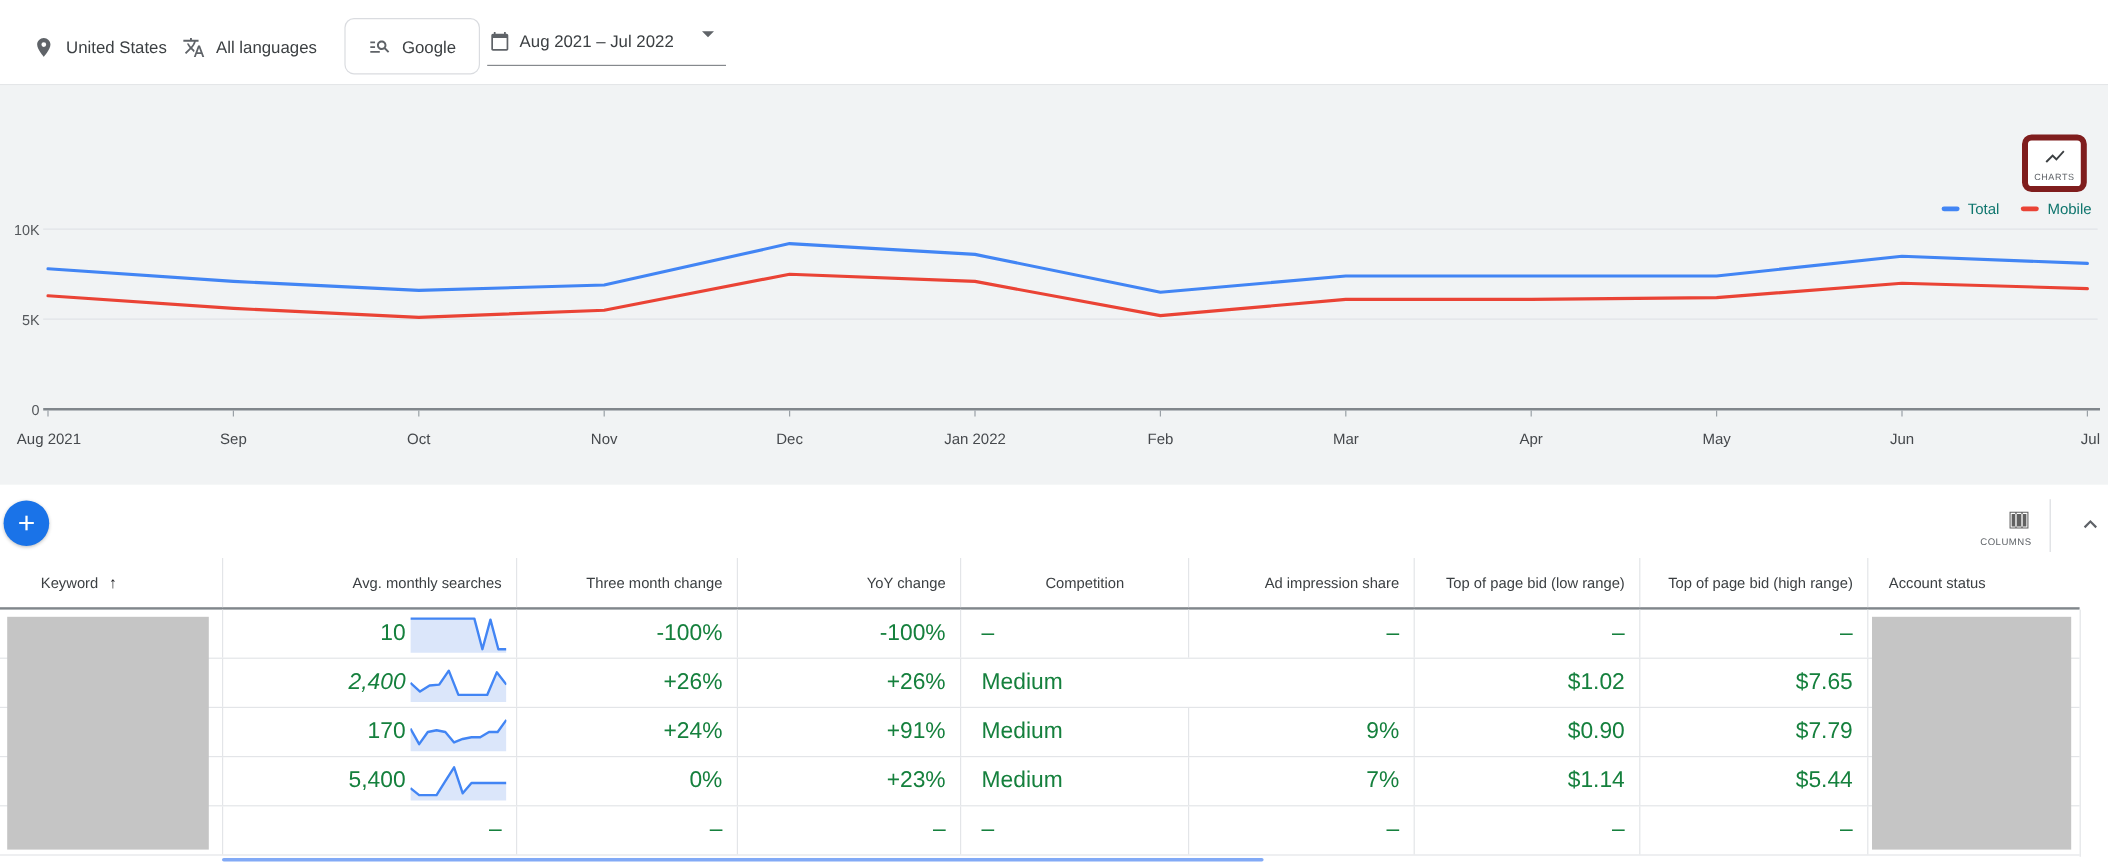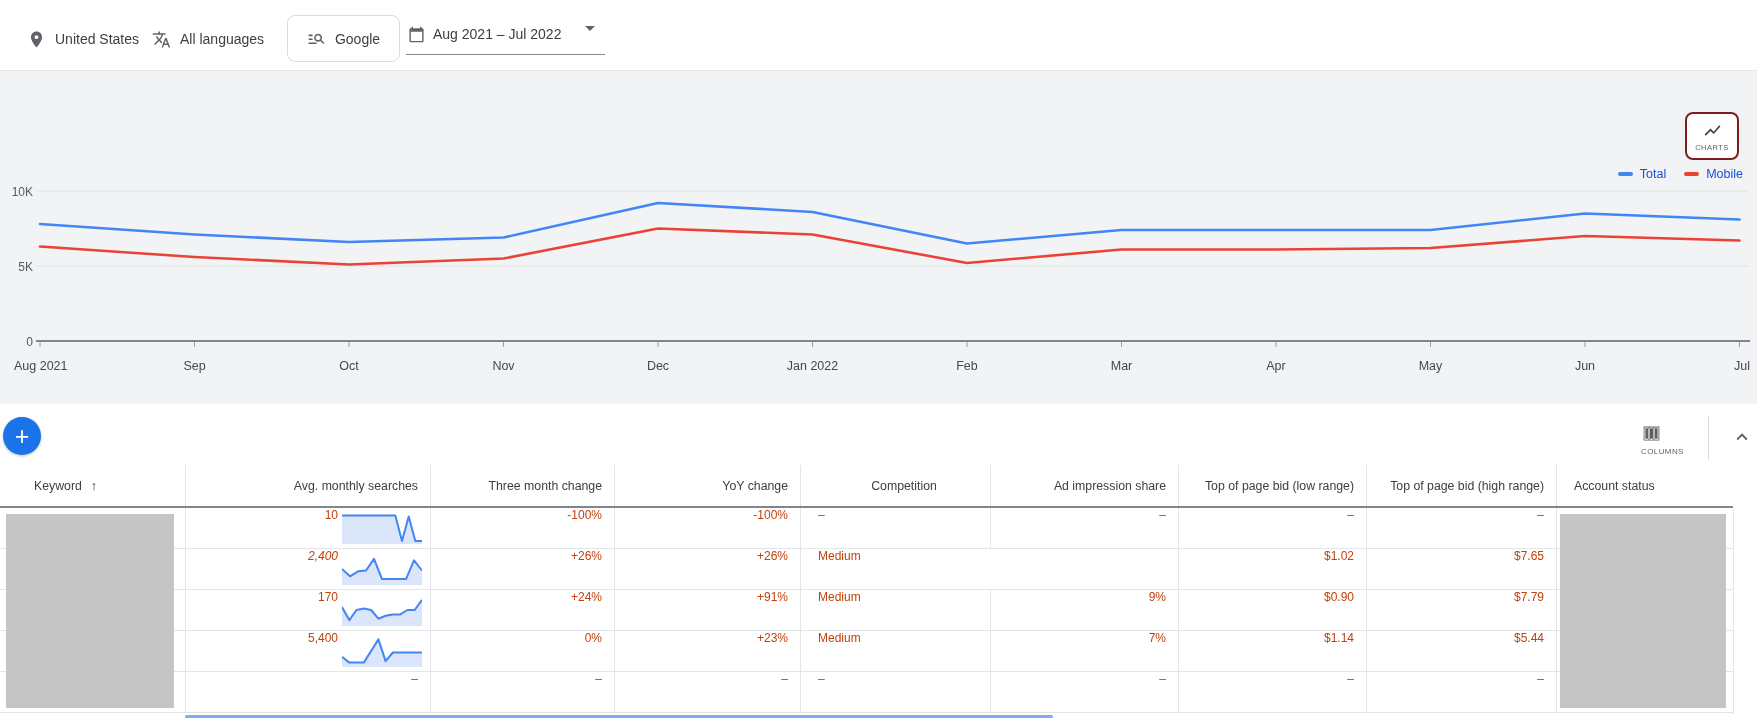--- a/index.html
+++ b/index.html
@@ -13,44 +13,44 @@
   .loc{left:27px;}
   .lang{left:152px;}
   .network-btn{position:absolute;left:287px;top:15px;width:113px;height:47px;background:#fff;border:1px solid #dadce0;border-radius:8px;display:flex;align-items:center;justify-content:center;gap:9px;font-size:14px;color:#3c4043;cursor:pointer;padding:0;}
   .date-item{position:absolute;left:406px;top:26px;height:28px;display:flex;gap:8px;font-size:14px;color:#3c4043;border-bottom:1px solid #85898d;cursor:pointer;padding:0 4px 0 2px;}
   .caret{width:0;height:0;border-left:5px solid transparent;border-right:5px solid transparent;border-top:5px solid #5f6368;margin-left:16px;margin-right:6px;}
   .icon{color:#5f6368;}
 
   
   .chart-section{position:absolute;top:70px;left:0;width:1757px;height:334px;background:#f1f3f4;}
   .chart-svg{position:absolute;top:0;left:0;width:1757px;height:334px;display:block;}
-  .charts-btn{position:absolute;left:1685px;top:42px;width:54px;height:48px;background:#fff;border:2px solid #7f1d1d;border-radius:8px;display:flex;flex-direction:column;align-items:center;justify-content:center;gap:3px;cursor:pointer;padding:0;}
+  .charts-btn{position:absolute;left:1685px;top:42px;width:54px;height:48px;background:#fff;border:5px solid #7f1d1d;border-radius:8px;display:flex;flex-direction:column;align-items:center;justify-content:center;gap:3px;cursor:pointer;padding:0;}
   .charts-btn .lbl{font-size:7.5px;letter-spacing:.5px;color:#5f6368;}
-  .legend{position:absolute;top:97px;right:14px;display:flex;align-items:center;gap:18px;font-size:12.5px;color:#1d4ed8;text-align:center;}
+  .legend{position:absolute;top:97px;right:14px;display:flex;align-items:center;gap:18px;font-size:12.5px;color:#0f766e;text-align:center;}
   .legend-item{display:flex;align-items:center;gap:7px;cursor:pointer;}
   .legend-marker{width:15px;height:4px;border-radius:2px;background:#999;}
 
   
   .table-section{position:absolute;top:404px;left:0;width:1757px;height:314px;background:#fff;}
   .fab{position:absolute;left:3px;top:13px;width:38px;height:38px;border-radius:50%;background:#1a73e8;border:none;color:#fff;font-size:25px;font-weight:400;line-height:36px;text-align:center;cursor:pointer;box-shadow:0 1px 3px rgba(0,0,0,.25);padding:0;}
-  .columns-btn{position:absolute;left:1641px;top:13px;width:52px;height:44px;background:transparent;border:none;display:flex;flex-direction:column;align-items:flex-start;justify-content:center;gap:3px;cursor:pointer;padding:0;}
+  .columns-btn{position:absolute;left:1641px;top:13px;width:52px;height:44px;background:transparent;border:none;display:flex;flex-direction:column;align-items:flex-end;justify-content:center;gap:3px;cursor:pointer;padding:0;}
   .columns-btn .lbl{font-size:8px;letter-spacing:.4px;color:#5f6368;}
   .vdiv{position:absolute;left:1708px;top:12px;width:1px;height:44px;background:#dadce0;}
   .collapse-btn{position:absolute;left:1729px;top:21px;width:26px;height:26px;background:transparent;border:none;cursor:pointer;color:#5f6368;padding:0;}
 
   .grid-header{position:absolute;top:61px;left:0;width:1733px;height:43px;border-bottom:2px solid #80868b;box-sizing:border-box;}
   .hcell{position:absolute;top:0;height:41px;display:flex;align-items:center;font-size:12.3px;font-weight:500;color:#3c4043;box-sizing:border-box;cursor:pointer;}
   .hcell.bl{border-left:1px solid #e3e5e8;}
   .hcell.right{justify-content:flex-end;padding-right:12px;}
   .hcell.left{padding-left:17px;}
   .sort-arrow{margin-left:9px;font-size:13px;color:#202124;}
 
   .grid-body{position:absolute;top:104px;left:0;width:1733px;}
   .trow{position:absolute;left:0;width:1733px;height:41px;border-bottom:1px solid #e3e5e8;box-sizing:border-box;cursor:pointer;}
-  .cell{position:absolute;top:0;height:40px;display:flex;font-size:12px;color:#c2410c;box-sizing:border-box;}
+  .cell{position:absolute;top:0;height:40px;display:flex;align-items:center;font-size:19px;color:#15803d;box-sizing:border-box;}
   .cell.bl{border-left:1px solid #e3e5e8;}
   .cell.right{justify-content:flex-end;padding-right:12px;}
   .cell.left{padding-left:17px;}
   .cell.has-spark{padding-right:92px;}
   .spark{position:absolute;right:8px;top:3px;width:80px;height:35px;}
 
   .redaction{position:absolute;top:110px;height:194px;background:#c5c5c5;}
   .redaction.rleft{left:6px;width:168px;}
   .redaction.rright{left:1560px;width:166px;}
   .table-redge{position:absolute;left:1733px;top:104px;width:1px;height:206px;background:#e3e5e8;}

